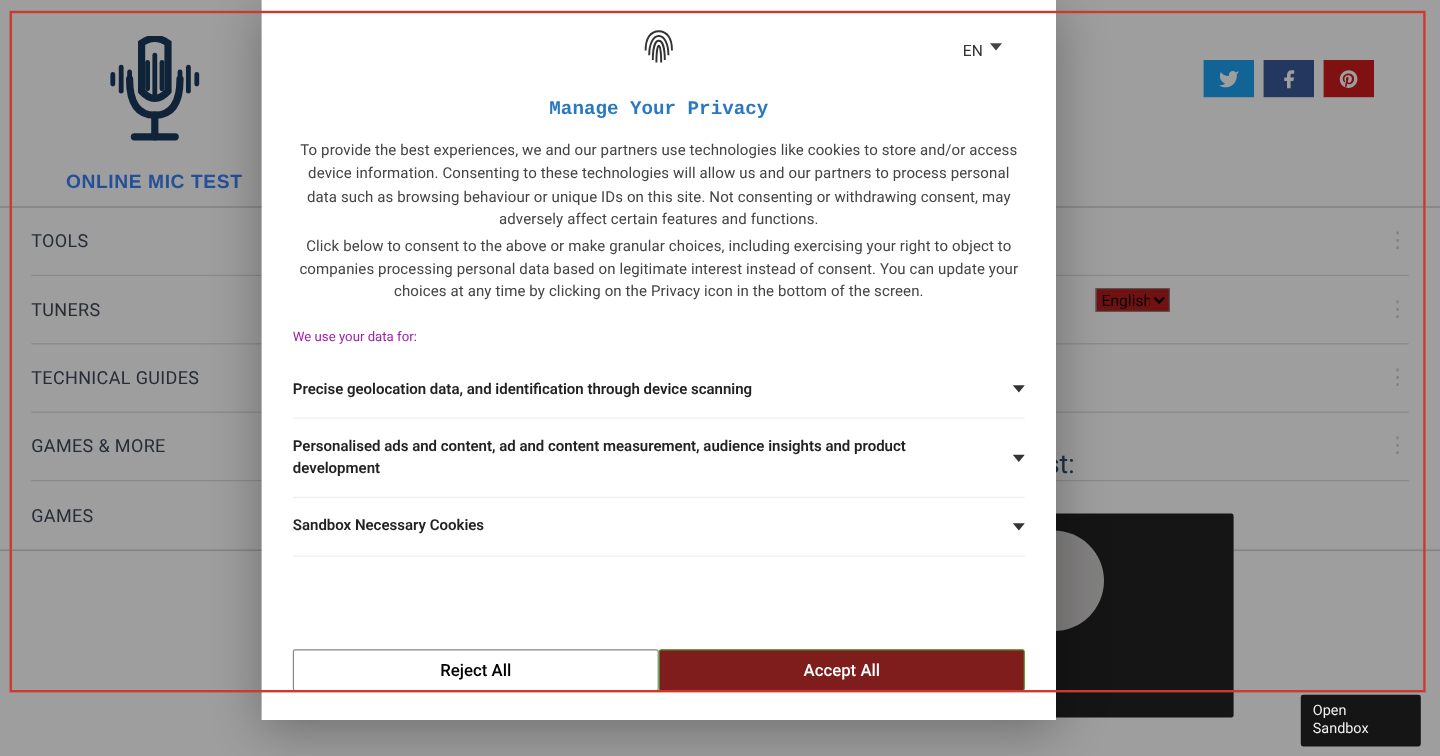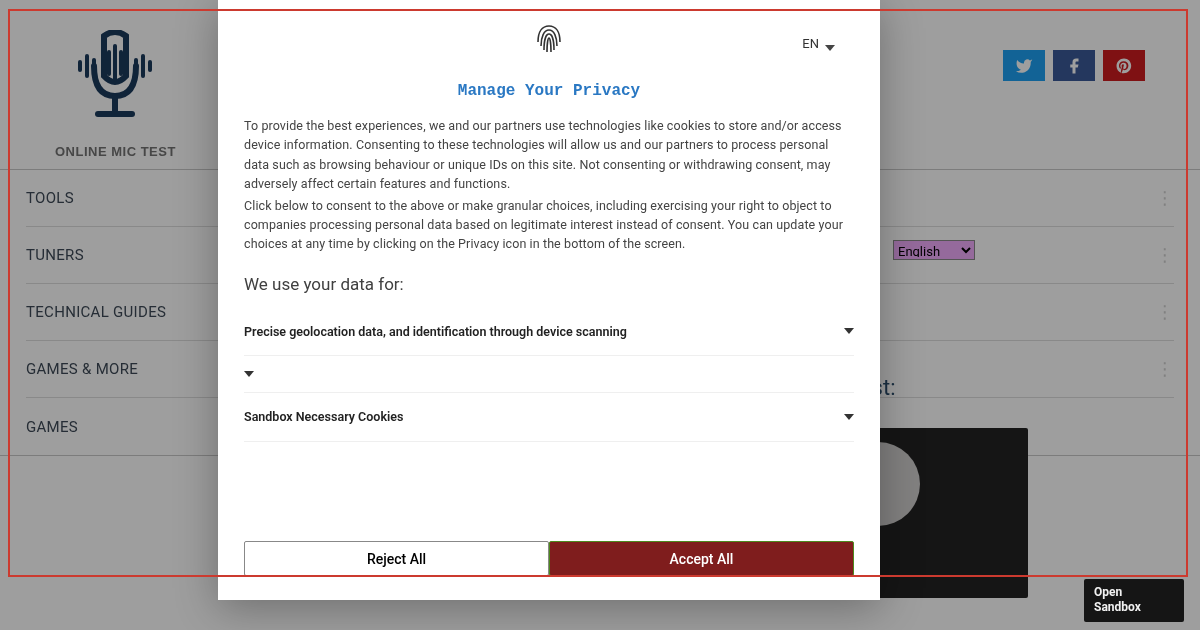--- a/index.html
+++ b/index.html
@@ -3,62 +3,62 @@
 <meta charset="utf-8">
 <style>
 * { margin: 0; padding: 0; box-sizing: border-box; font-family: -apple-system, BlinkMacSystemFont, "Segoe UI", Roboto, sans-serif; }
 body { width: 1200px; height: 630px; overflow: hidden; position: relative; background: #fff; }
 .page { width: 1200px; height: 630px; position: relative; }
 .selection-box { position: absolute; left: 8px; top: 9px; width: 1180px; height: 568px; border: 2px solid #cc3a2f; z-index: 200; pointer-events: none; }
 
 .header { display: flex; padding: 30px 55px 10px 55px; align-items: flex-start; }
 .logo-wrap { display: flex; flex-direction: column; align-items: center; }
 .logo-svg { width: 78px; height: 110px; }
-.logo-text { margin-top: 4px; font-size: 13px; letter-spacing: 0.5px; color: #737373; font-weight: 600; font-family: "Arial Narrow", Arial, sans-serif; }
+.logo-text { margin-top: 4px; font-size: 16px; letter-spacing: 0.5px; color: #3b82f6; font-weight: 600; font-family: "Arial Narrow", Arial, sans-serif; }
 .social { margin-left: auto; display: flex; gap: 8px; padding-top: 20px; }
 .s-btn { width: 42px; height: 31px; display: flex; align-items: center; justify-content: center; color: #fff; }
 .s-tw { background:#1da1f2; } .s-fb { background:#3b5998; } .s-pn { background:#cd1c1f; }
 .s-btn svg { width: 18px; height: 18px; fill: #fff; }
 
 .nav { border-top: 1px solid #c9c9c9; border-bottom: 1px solid #c9c9c9; padding: 0 26px; }
 .nav-item { display: flex; justify-content: space-between; align-items: center; height: 57px; border-bottom: 1px solid #ddd; font-size: 15px; letter-spacing: 0.3px; color: #3e4a57; cursor: pointer; }
 .nav-item:last-child { border-bottom: none; }
 .nav-more { color: #cfcfcf; font-size: 18px; line-height: 1; }
 
 .lang-select-wrap { position: absolute; right: 225px; top: 240px; }
-.lang-select { border: 1px solid #888; background: #f0abfc; font-size: 13px; padding: 2px 0; width: 82px; height: 20px; }
+.lang-select { border: 1px solid #888; background: #b91c1c; font-size: 13px; padding: 2px 0; width: 62px; height: 20px; }
 
 .main-heading { position: absolute; left: 590px; top: 375px; width: 430px; color: #2b4d6b; font-size: 22px; font-weight: 400; text-align: center; }
 .video-box { position: absolute; left: 590px; top: 428px; width: 438px; height: 170px; background: #232323; border-radius: 2px; overflow: hidden; }
 .video-circle { position: absolute; width: 84px; height: 84px; border-radius: 50%; background: #d2d0cf; right: 108px; top: 14px; }
 
 .dim { position: absolute; inset: 0; background: rgba(0,0,0,0.38); z-index: 50; }
 
 .modal { position: absolute; left: 218px; top: 0; width: 662px; height: 600px; background: #fff; z-index: 60; display: flex; flex-direction: column; box-shadow: 0 8px 40px rgba(0,0,0,0.3); }
 .mod-head { position: relative; display: flex; justify-content: center; align-items: center; padding: 22px 0 0 0; }
 .fprint { width: 28px; height: 34px; }
-.lang-badge { position: absolute; right: 45px; top: 36px; font-size: 13px; color: #333; display: flex; align-items: flex-end; gap: 6px; cursor: pointer; }
+.lang-badge { position: absolute; right: 45px; top: 36px; font-size: 13px; color: #333; display: flex; align-items: flex-start; gap: 6px; cursor: pointer; }
 .lang-badge .caret { width: 0; height: 0; border-left: 5px solid transparent; border-right: 5px solid transparent; border-top: 6px solid #444; }
 
 .mod-title { text-align: center; color: #2a78c3; font-size: 16px; font-weight: 600; margin-top: 26px; font-family: Liberation Mono, monospace; }
 .mod-scroll { padding: 16px 26px 0 26px; flex: 1; overflow: hidden; }
-.mod-para { font-size: 12.5px; line-height: 1.55; color: #444; margin-bottom: 2px; letter-spacing: 0.1px; }
-.use-label { font-size: 17px; color: #404040; margin-top: 20px; margin-bottom: 14px; }
+.mod-para { font-size: 12.5px; line-height: 1.55; color: #444; margin-bottom: 2px; letter-spacing: 0.1px; text-align: center; }
+.use-label { font-size: 11px; color: #a21caf; margin-top: 20px; margin-bottom: 14px; }
 .acc { border-bottom: 1px solid #efefef; padding: 15px 0; display: flex; align-items: center; justify-content: space-between; cursor: pointer; gap: 28px; }
 .acc:first-of-type { border-top: none; }
 .acc-label { font-size: 12.5px; font-weight: 600; color: #222; line-height: 1.4; }
 .chev { width: 0; height: 0; border-left: 5px solid transparent; border-right: 5px solid transparent; border-top: 6px solid #333; flex-shrink: 0; }
 .partners-row { text-align: right; padding: 12px 26px 0 26px; }
 .partners-link { color: #2a78c3; font-size: 12.5px; text-decoration: underline; cursor: pointer; }
 
 .mod-actions { display: flex; gap: 0; padding: 14px 26px 24px 26px; }
 .mod-btn { flex: 1; height: 35px; font-size: 14px; font-weight: 500; border: 1px solid #888; background: #fff; cursor: pointer; border-radius: 2px; }
 .mod-btn.accept { background: #7f1d1d; border-color: #4e8a1e; color: #fff; }
 
-.sandbox-btn { position: absolute; right: 16px; bottom: 8px; background: #151515; color: #f1f1f1; font-size: 12px; line-height: 1.3; padding: 6px 10px; z-index: 300; border-radius: 2px; cursor: pointer; width: 100px; font-weight: bold; }
+.sandbox-btn { position: absolute; right: 16px; bottom: 8px; background: #151515; color: #f1f1f1; font-size: 12px; line-height: 1.3; padding: 6px 10px; z-index: 300; border-radius: 2px; cursor: pointer; width: 100px; }
 </style>
 </head>
 <body>
 
 <div class="page">
   <div class="header">
     <div class="logo-wrap">
       <svg class="logo-svg" viewBox="0 0 78 110">
         <g fill="none" stroke="#1b3a5c" stroke-width="6" stroke-linecap="round">
           <path d="M28 6 Q39 -2 50 6 L50 46 Q39 58 28 46 Z" fill="none"></path>
@@ -154,20 +154,21 @@
     <div class="mod-scroll">
       <p class="mod-para">To provide the best experiences, we and our partners use technologies like cookies to store and/or access device information. Consenting to these technologies will allow us and our partners to process personal data such as browsing behaviour or unique IDs on this site. Not consenting or withdrawing consent, may adversely affect certain features and functions.</p>
       <p class="mod-para">Click below to consent to the above or make granular choices, including exercising your right to object to companies processing personal data based on legitimate interest instead of consent. You can update your choices at any time by clicking on the Privacy icon in the bottom of the screen.</p>
       <div class="use-label">We use your data for:</div>
 
       <div class="acc">
         <span class="acc-label">Precise geolocation data, and identification through device scanning</span>
         <span class="chev"></span>
       </div>
       <div class="acc">
+        <span class="acc-label">Personalised ads and content, ad and content measurement, audience insights and product development</span>
         <span class="chev"></span>
       </div>
       <div class="acc">
         <span class="acc-label">Sandbox Necessary Cookies</span>
         <span class="chev"></span>
       </div>
     </div>
 
 
     <div class="mod-actions">

